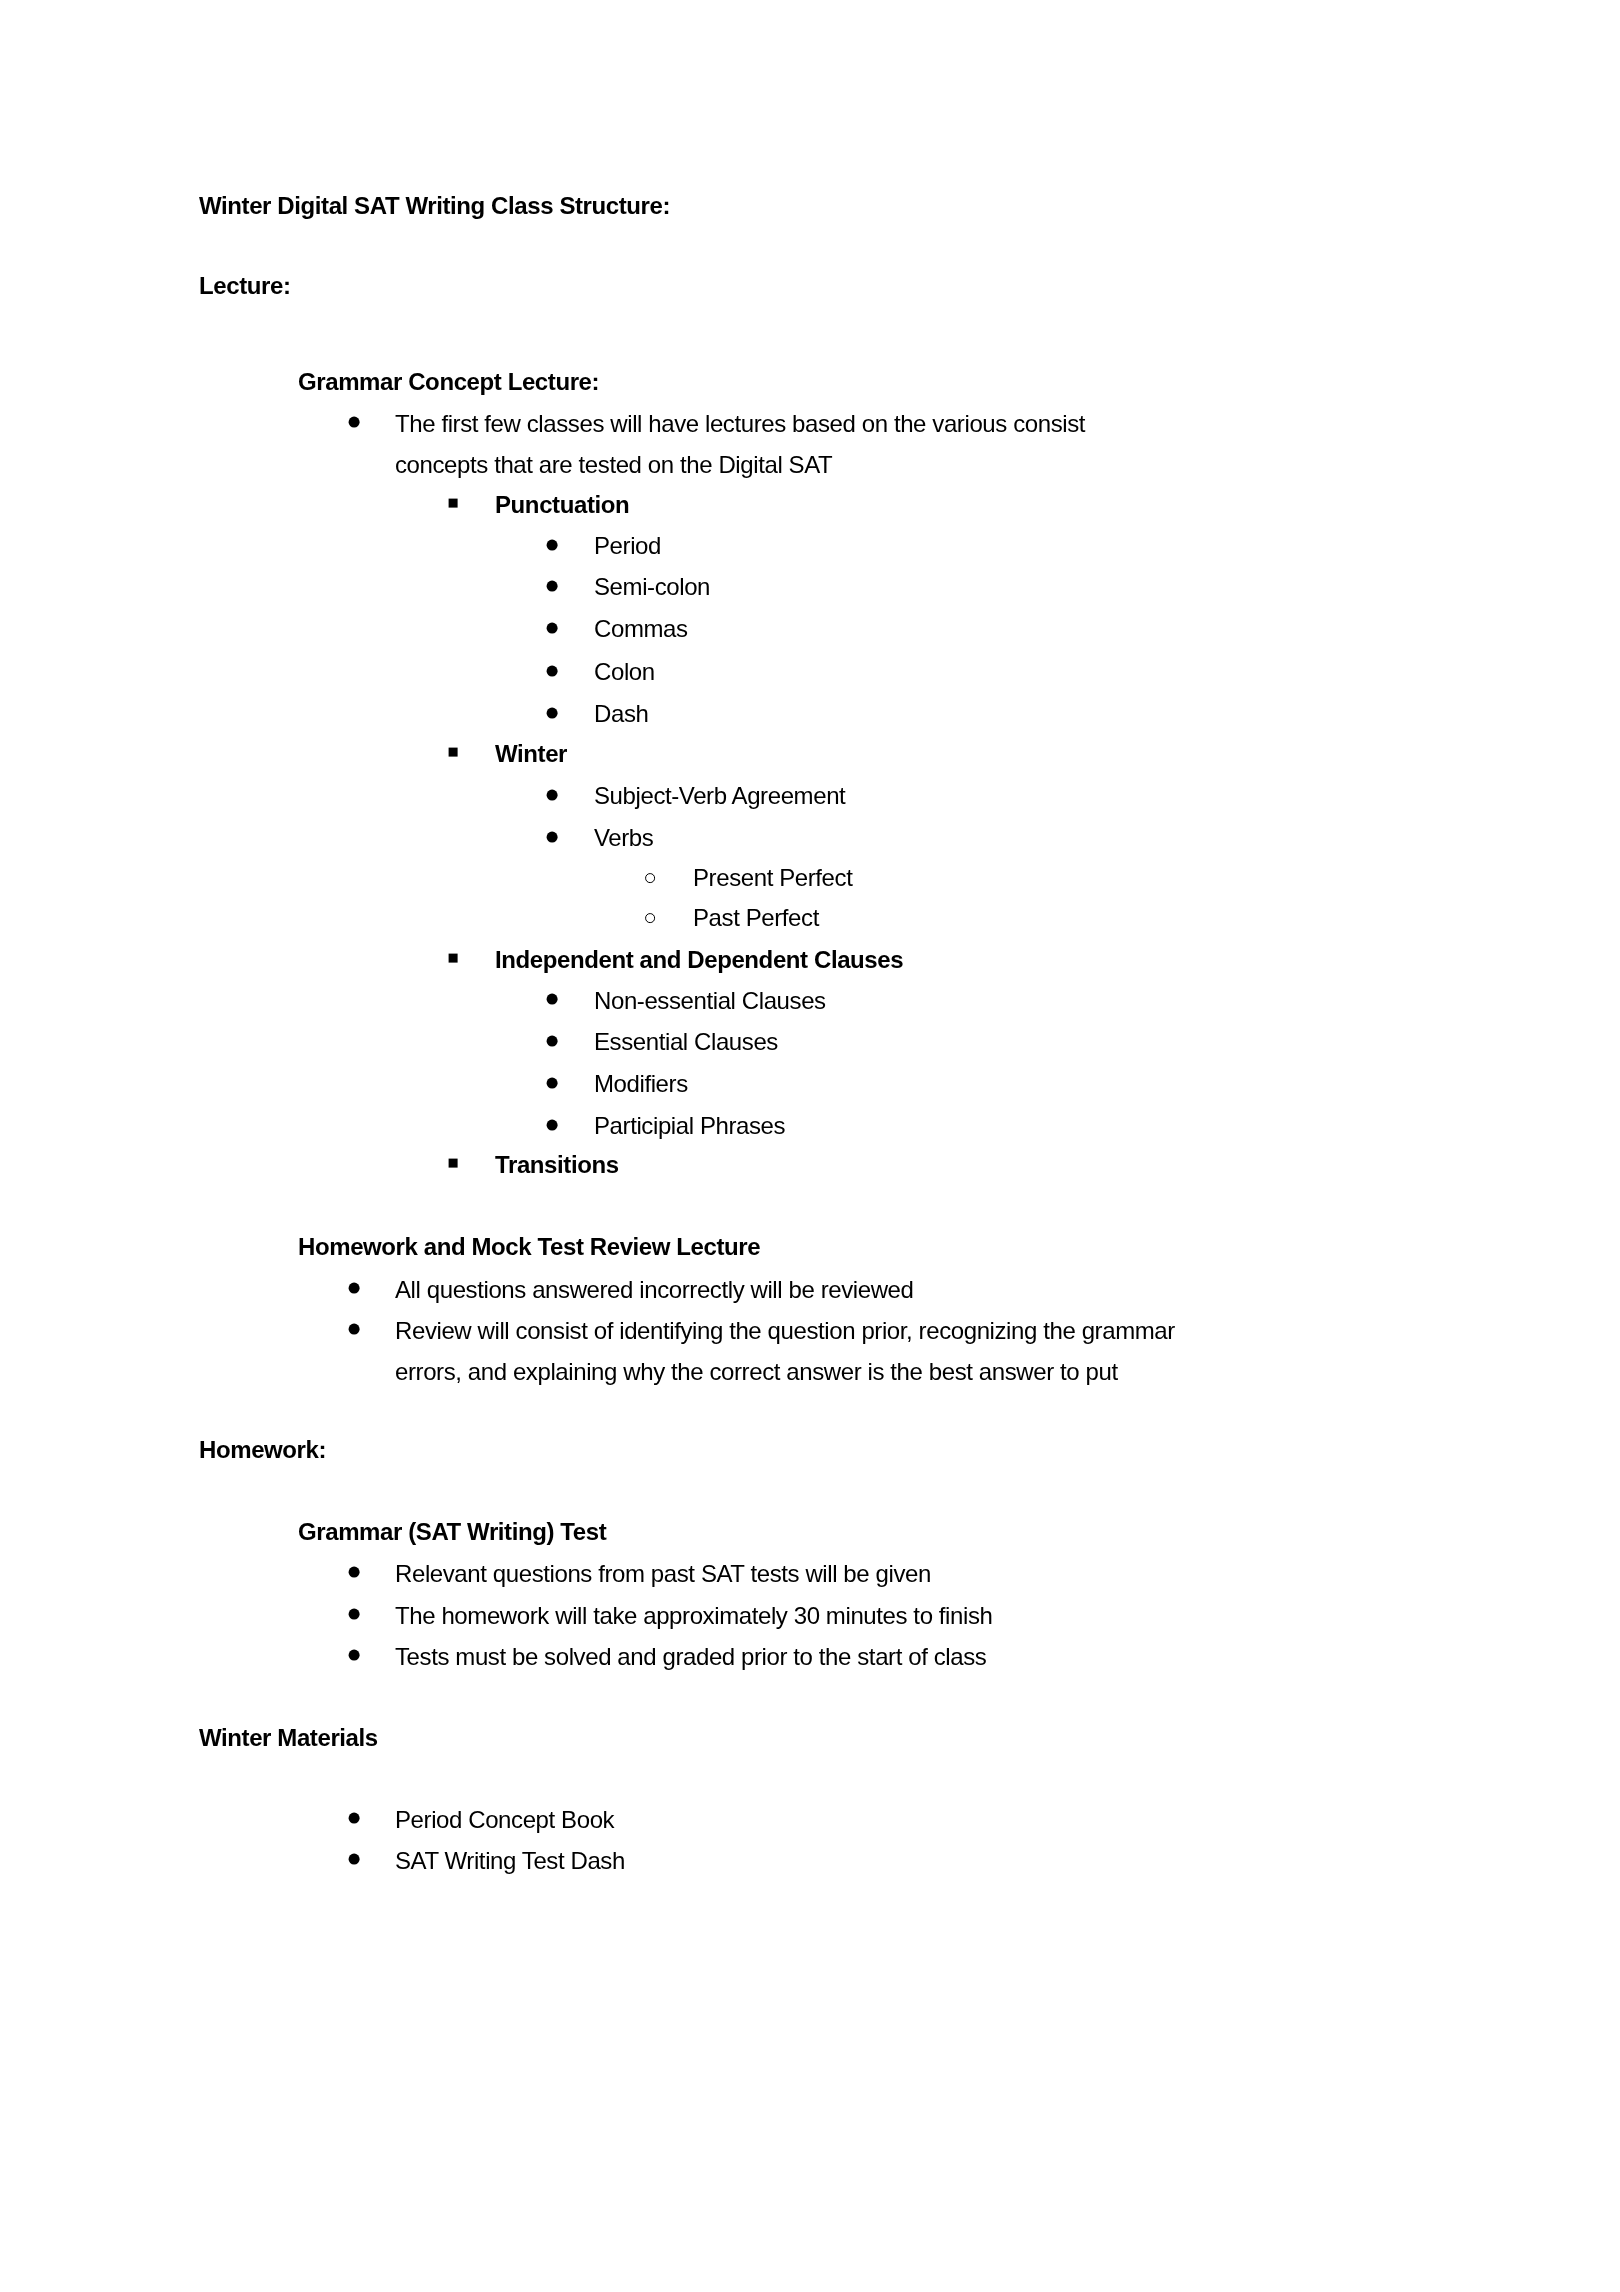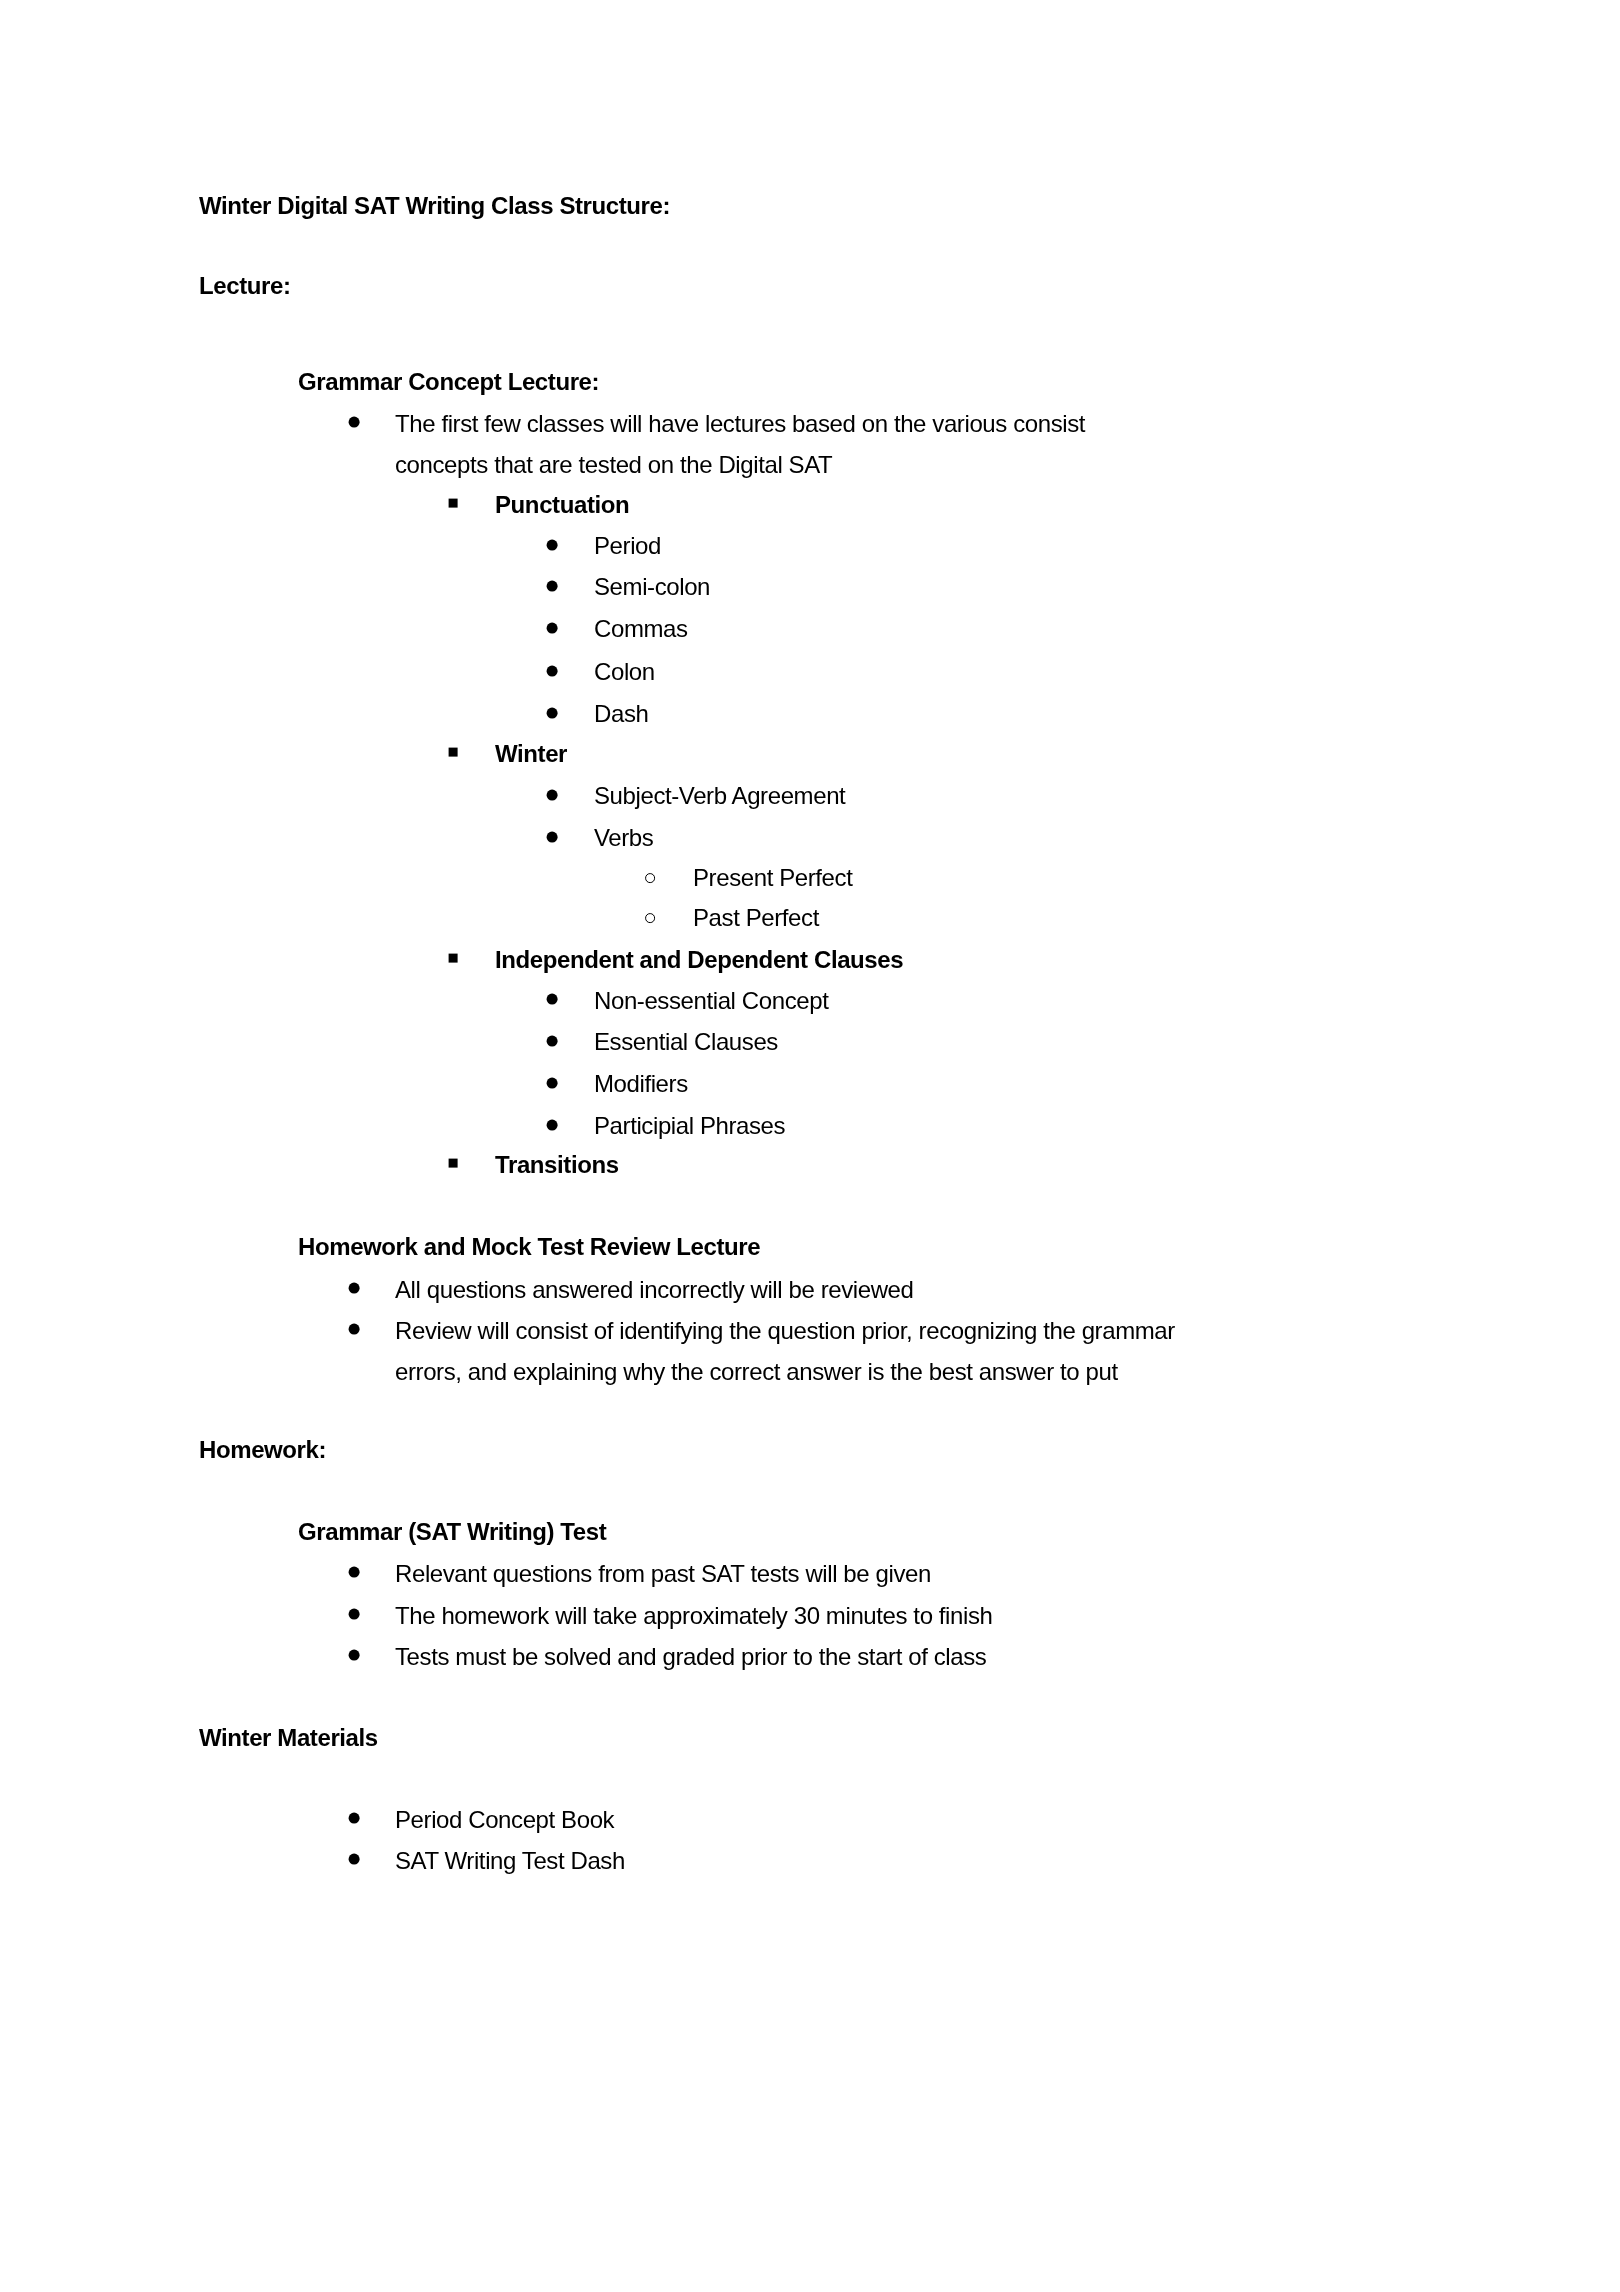--- a/index.html
+++ b/index.html
@@ -53,21 +53,21 @@
 
   <span class="circ" style="left:650px;top:878px"></span>
   <div class="ln" style="left:693px;top:877px">Present Perfect</div>
   <span class="circ" style="left:650px;top:918px"></span>
   <div class="ln" style="left:693px;top:917px">Past Perfect</div>
 
   <span class="sq" style="left:453px;top:958px"></span>
   <div class="ln b" style="left:495px;top:959px">Independent and Dependent Clauses</div>
 
   <span class="dot" style="left:552px;top:999px"></span>
-  <div class="ln" style="left:594px;top:1000px">Non-essential Concept</div>
+  <div class="ln" style="left:594px;top:1000px">Non-essential Clauses</div>
   <span class="dot" style="left:552px;top:1041px"></span>
   <div class="ln" style="left:594px;top:1041px">Essential Clauses</div>
   <span class="dot" style="left:552px;top:1083px"></span>
   <div class="ln" style="left:594px;top:1083px">Modifiers</div>
   <span class="dot" style="left:552px;top:1125px"></span>
   <div class="ln" style="left:594px;top:1125px">Participial Phrases</div>
 
   <span class="sq" style="left:453px;top:1163px"></span>
   <div class="ln b" style="left:495px;top:1164px">Transitions</div>
 

